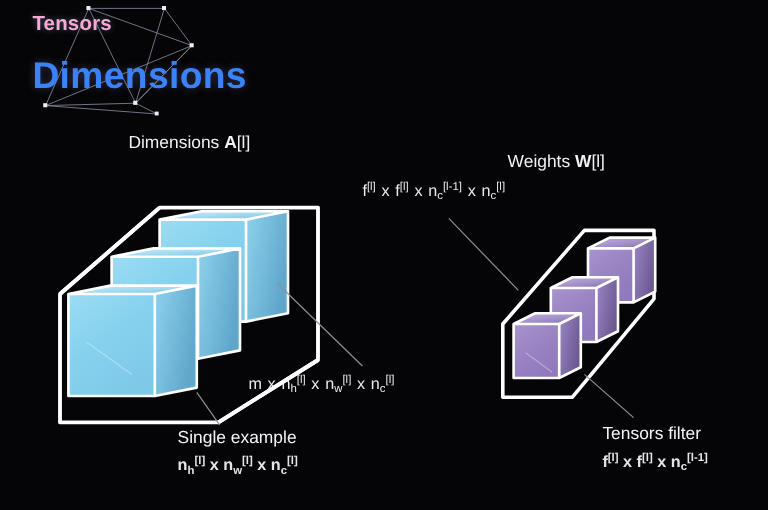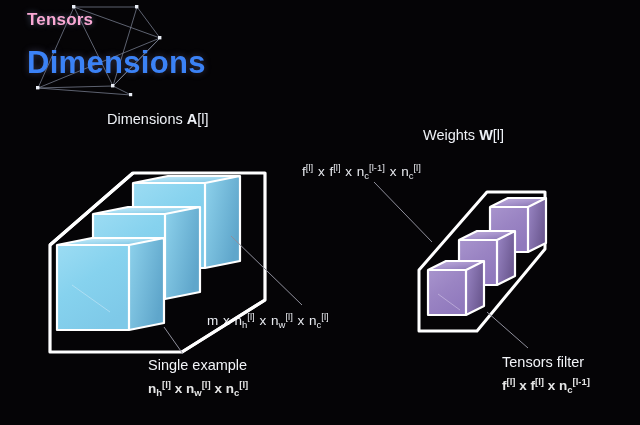--- a/index.html
+++ b/index.html
@@ -75,21 +75,21 @@
   .formula sub {
     font-size: 9.5px;
     vertical-align: -3px;
   }
   .formula sup {
     font-size: 9.5px;
     vertical-align: 5px;
   }
   .formula .times { padding: 0 1px; }
 
-  #formula-weights      { left: 302px; top: 160px; }
+  #formula-weights      { left: 302px; top: 148px; }
   #formula-activations  { left: 207px; top: 309px; }
 
   
   .caption {
     position: absolute;
     text-align: left;
     white-space: nowrap;
   }
   .caption .cap-title {
     font-size: 14.5px;

